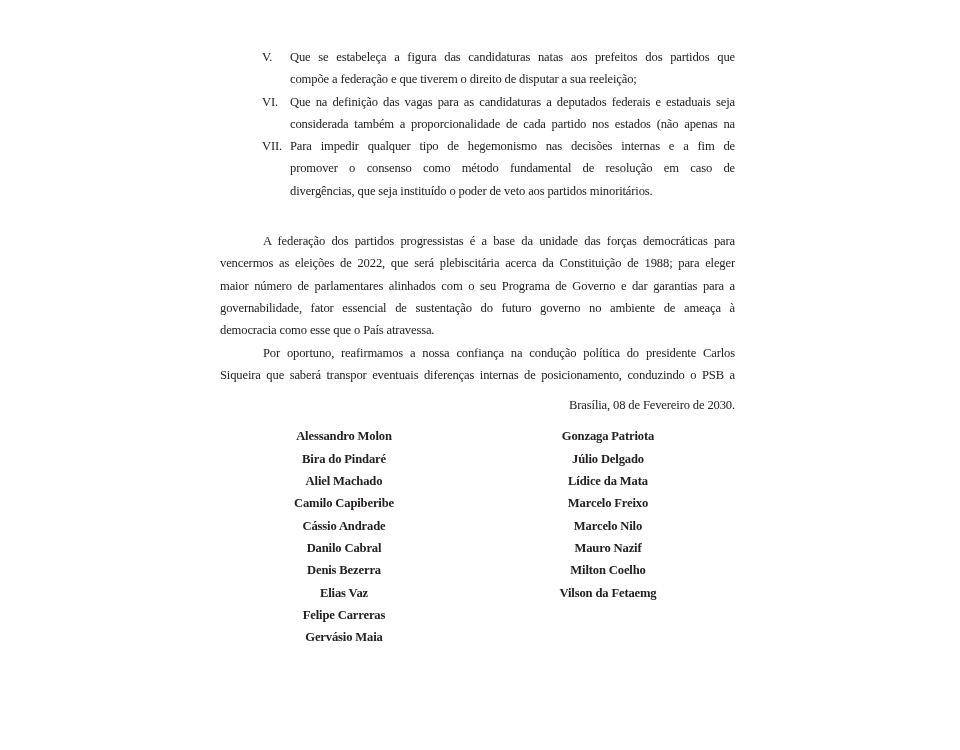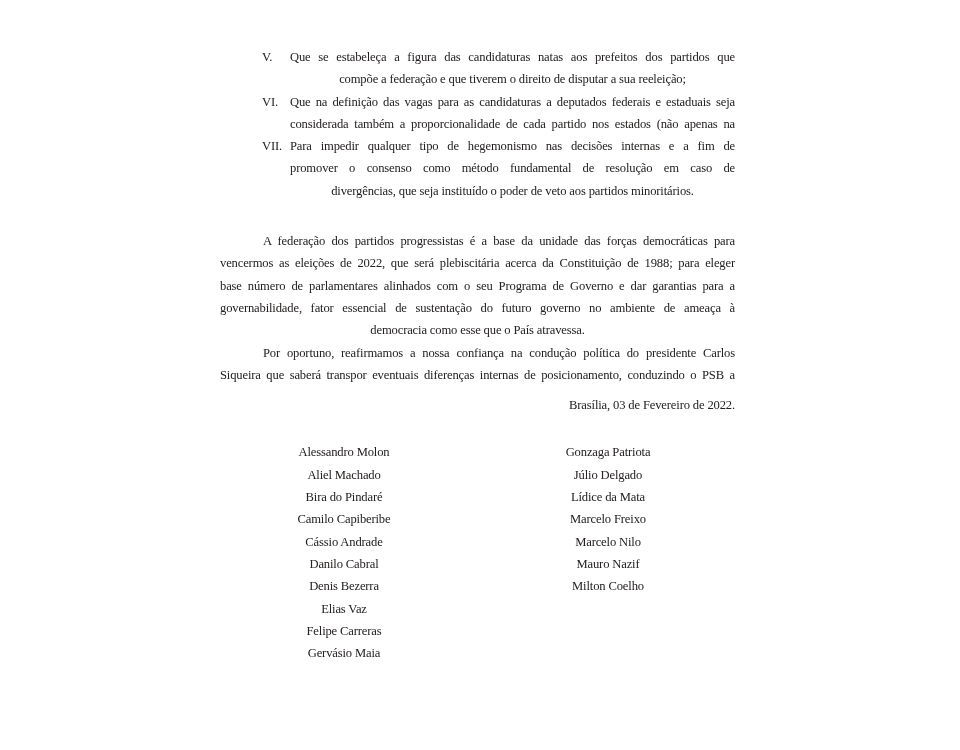--- a/index.html
+++ b/index.html
@@ -34,35 +34,36 @@
     left: 42px;
     top: 0;
     width: 28px;
     text-align: left;
   }
   .line.j {
     text-align: justify;
     text-align-last: justify;
   }
   .line.l {
-    text-align: center;
+    text-align: left;
   }
   .line.indent {
     text-indent: 43px;
   }
   .paras {
     margin-top: 28px;
   }
   .dateline {
     margin-top: 8px;
     text-align: right;
   }
   .sigs {
-    margin-top: 25px;
+    margin-top: 9px;
     display: flex;
+    font-weight: bold;
   }
   .sigs .col {
     width: 248px;
     text-align: center;
   }
   .sigs .col.right {
     margin-left: 16px;
     text-align: center;
   }
   .sig-name {
@@ -91,50 +92,51 @@
           <div class="line j">Para impedir qualquer tipo de hegemonismo nas decisões internas e a fim de</div>
           <div class="line j">promover o consenso como método fundamental de resolução em caso de</div>
           <div class="line l">divergências, que seja instituído o poder de veto aos partidos minoritários.</div>
         </div>
       </div>
 
     <div class="paras" id="body-paragraphs">
         <div>
           <div class="line j indent">A federação dos partidos progressistas é a base da unidade das forças democráticas para</div>
           <div class="line j">vencermos as eleições de 2022, que será plebiscitária acerca da Constituição de 1988; para eleger</div>
-          <div class="line j">base número de parlamentares alinhados com o seu Programa de Governo e dar garantias para a</div>
+          <div class="line j">maior número de parlamentares alinhados com o seu Programa de Governo e dar garantias para a</div>
           <div class="line j">governabilidade, fator essencial de sustentação do futuro governo no ambiente de ameaça à</div>
           <div class="line l">democracia como esse que o País atravessa.</div>
         </div>
         <div>
           <div class="line j indent">Por oportuno, reafirmamos a nossa confiança na condução política do presidente Carlos</div>
           <div class="line j">Siqueira que saberá transpor eventuais diferenças internas de posicionamento, conduzindo o PSB a</div>
         </div>
       </div>
 
-    <div class="dateline">Brasília, 03 de Fevereiro de 2022.</div>
+    <div class="dateline">Brasília, 08 de Fevereiro de 2030.</div>
 
     <div class="sigs">
       <div class="col left" id="sig-col-left">
           <div class="sig-name">Alessandro Molon</div>
+          <div class="sig-name">Bira do Pindaré</div>
           <div class="sig-name">Aliel Machado</div>
-          <div class="sig-name">Bira do Pindaré</div>
           <div class="sig-name">Camilo Capiberibe</div>
           <div class="sig-name">Cássio Andrade</div>
           <div class="sig-name">Danilo Cabral</div>
           <div class="sig-name">Denis Bezerra</div>
           <div class="sig-name">Elias Vaz</div>
           <div class="sig-name">Felipe Carreras</div>
           <div class="sig-name">Gervásio Maia</div>
         </div>
       <div class="col right" id="sig-col-right">
           <div class="sig-name">Gonzaga Patriota</div>
           <div class="sig-name">Júlio Delgado</div>
           <div class="sig-name">Lídice da Mata</div>
           <div class="sig-name">Marcelo Freixo</div>
           <div class="sig-name">Marcelo Nilo</div>
           <div class="sig-name">Mauro Nazif</div>
           <div class="sig-name">Milton Coelho</div>
+          <div class="sig-name">Vilson da Fetaemg</div>
         </div>
     </div>
 
   </div>
 </div>
 
 </body></html>

